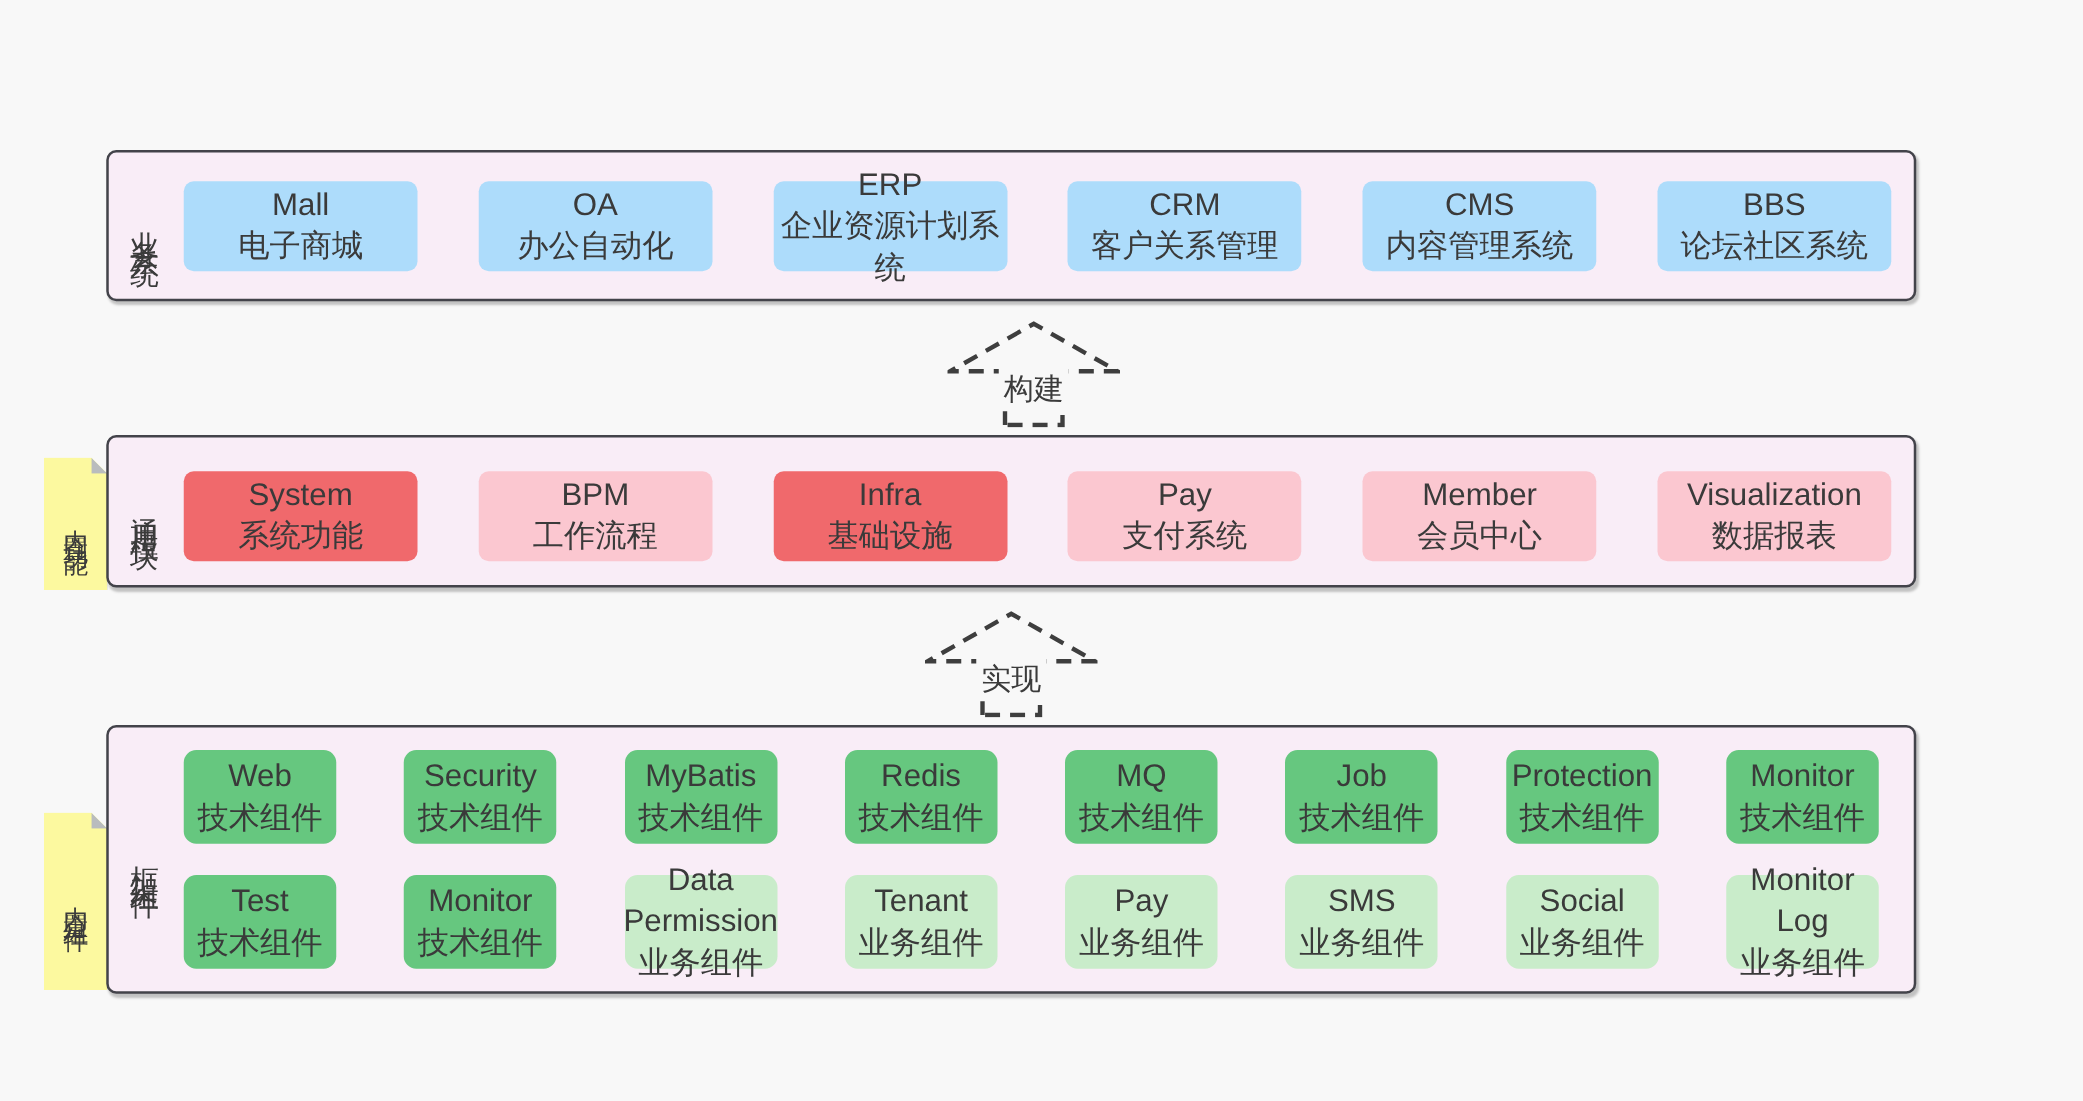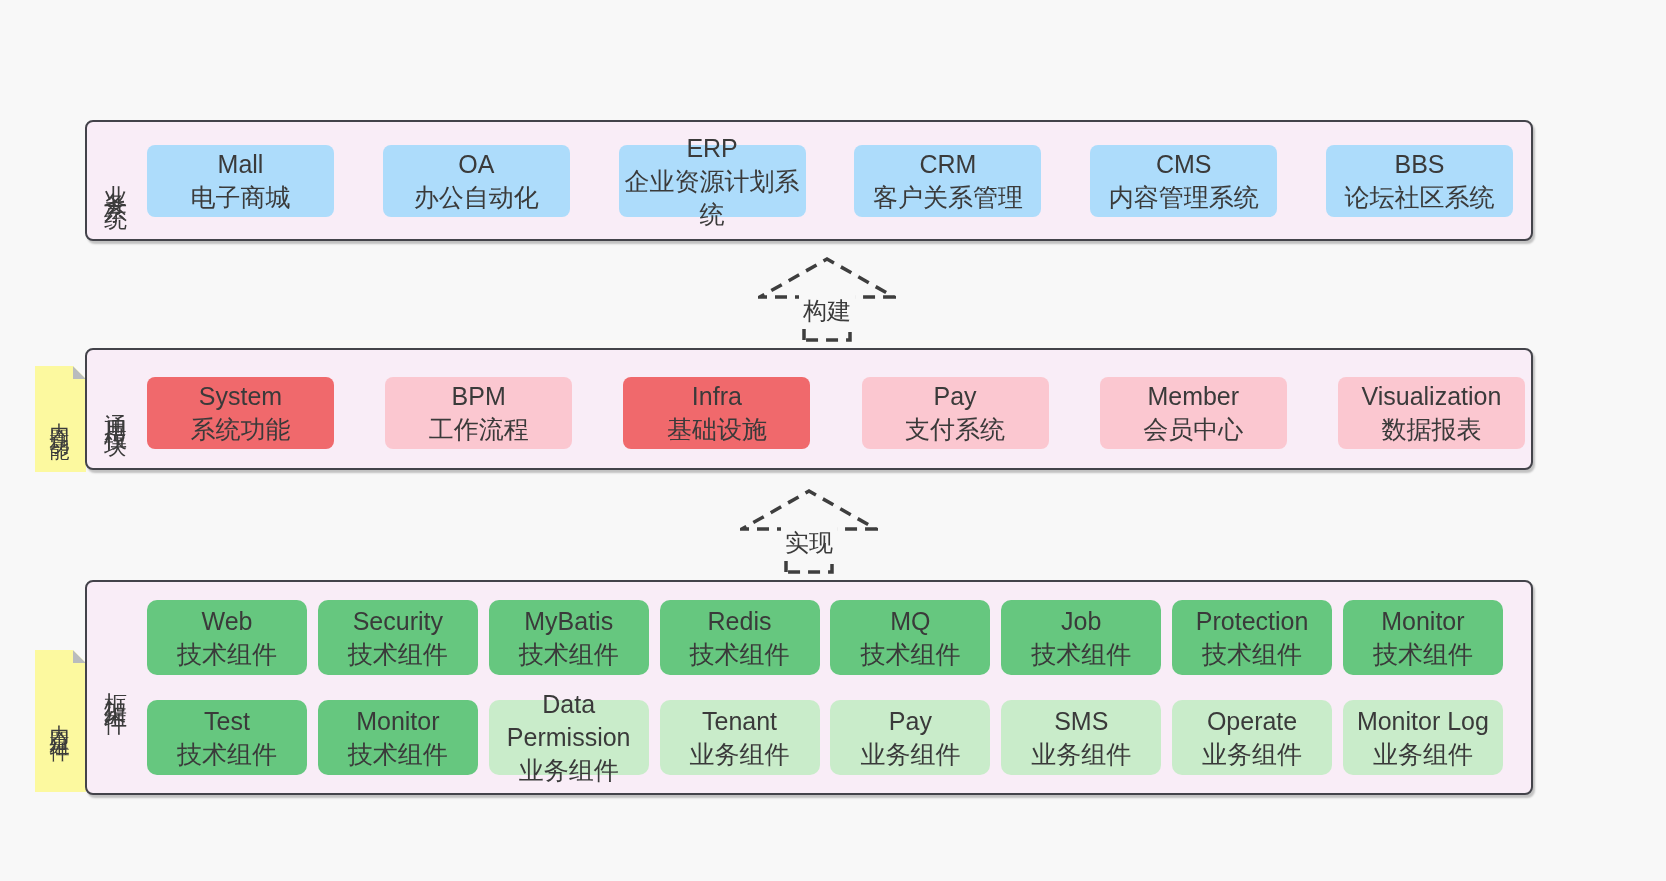--- a/index.html
+++ b/index.html
@@ -24,21 +24,21 @@
   .box-row{
     position:absolute;display:flex;justify-content:space-between;
   }
   .box{
     height:72px;border-radius:8px;
     display:flex;flex-direction:column;justify-content:center;align-items:center;
     text-align:center;line-height:1.32;font-size:25px;color:#3a3a3a;
     box-sizing:border-box;padding:2px 6px;
   }
   .w6{width:187px;}
-  .w8{width:160px;height:75px;border-radius:10px;}
+  .w8{width:122px;height:75px;border-radius:10px;}
   .blue{background:#addcfb;}
   .red{background:#f0696c;}
   .pink{background:#fbc7d0;}
   .green{background:#66c77f;}
   .green-light{background:#c9ecca;}
   .sticky{
     position:absolute;left:35px;width:51px;background:#fcf99f;
     box-shadow:2px 2px 3px rgba(0,0,0,0.25);
     clip-path:polygon(0 0, calc(100% - 13px) 0, 100% 13px, 100% 100%, 0 100%);
   }
@@ -99,21 +99,21 @@
   </svg>
   <span class="arrow-label">构建</span>
 </div>
 
 <div class="sticky" style="top:366px;height:106px;">
   <div class="sticky-fold"></div>
   <div class="sticky-text">内置功能</div>
 </div>
 <div class="panel" style="top:348px;height:122px;">
   <div class="side-label">通用模块</div>
-  <div class="box-row" style="left:60px;right:6px;top:27px;gap:15px;">
+  <div class="box-row" style="left:60px;right:18px;top:27px;gap:15px;">
     <div class="box w6 red">
       <div>System</div>
       <div>系统功能</div>
     </div>
     <div class="box w6 pink">
       <div>BPM</div>
       <div>工作流程</div>
     </div>
     <div class="box w6 red">
       <div>Infra</div>
@@ -202,21 +202,21 @@
     </div>
     <div class="box w8 green-light">
       <div>Pay</div>
       <div>业务组件</div>
     </div>
     <div class="box w8 green-light">
       <div>SMS</div>
       <div>业务组件</div>
     </div>
     <div class="box w8 green-light">
-      <div>Operate</div>
+      <div>Social</div>
       <div>业务组件</div>
     </div>
     <div class="box w8 green-light">
       <div>Monitor Log</div>
       <div>业务组件</div>
     </div>
   </div>
 </div>
 
 </body></html>

